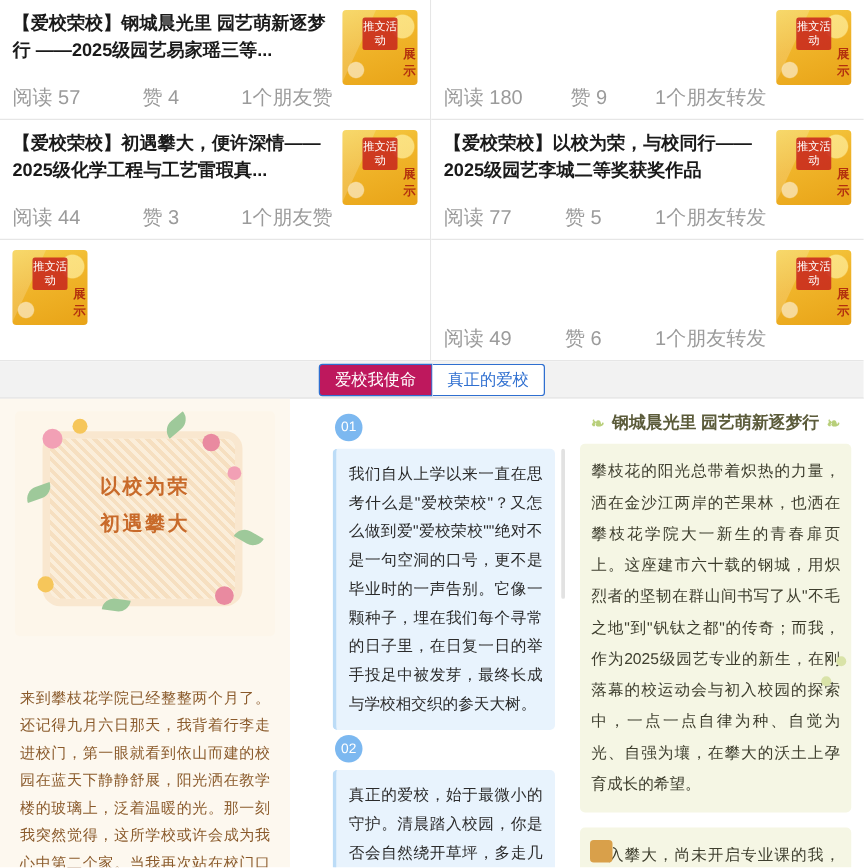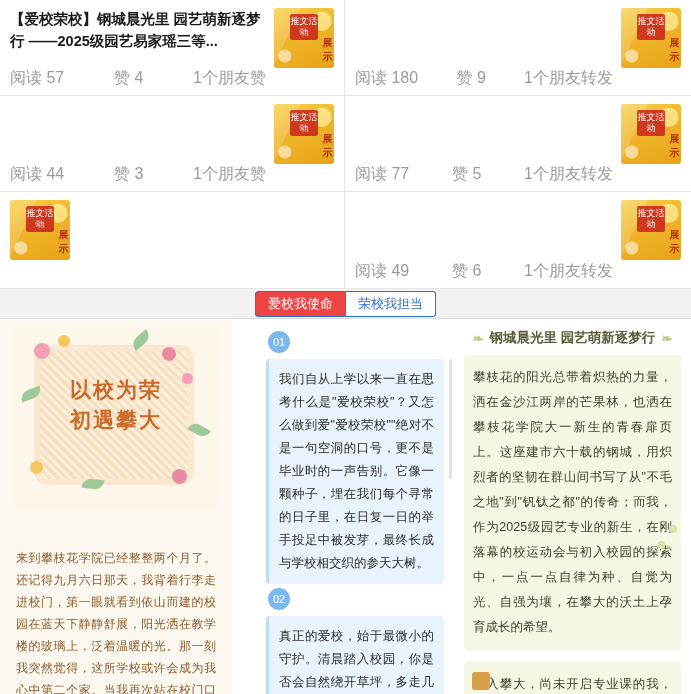--- a/index.html
+++ b/index.html
@@ -63,21 +63,21 @@
   
   .tab-strip {
     position: absolute; top: 289px; left: 0; width: 691px; height: 30px;
     display: flex; align-items: center; justify-content: center; gap: 0;
     background: #f2f2f2; border-bottom: 1px solid #ddd;
   }
   .tab-chip {
     font-size: 13px; padding: 4px 12px; border: 1px solid #2f6fd0;
     color: #2f6fd0; background: #fff; line-height: 16px;
   }
-  .tab-chip.active { background: #ef4444; color: #fff; }
+  .tab-chip.active { background: #be185d; color: #fff; }
   .tab-chip:first-child { border-radius: 3px 0 0 3px; }
   .tab-chip:last-child { border-radius: 0 3px 3px 0; border-left: none; }
 
   
   .panes {
     position: absolute; top: 319px; left: 0; width: 691px; height: 375px;
     display: grid; grid-template-columns: 232px 222px 237px;
     background: #ffffff;
   }
 
@@ -87,21 +87,21 @@
     position: relative; height: 180px; border-radius: 4px;
     background: #fdf6ea; overflow: hidden;
   }
   .doily {
     position: absolute; left: 28px; top: 22px; width: 148px; height: 128px;
     background: repeating-linear-gradient(45deg, #f6dfc0 0 3px, #fbeeda 3px 6px);
     border-radius: 8px; box-shadow: 0 0 0 6px #f9e7cf;
   }
   .poster-title {
     position: absolute; left: 44px; top: 46px; width: 120px; text-align: center;
-    color: #c86a2a; font-size: 21px; font-weight: 700; line-height: 30px;
+    color: #c86a2a; font-size: 16px; font-weight: 700; line-height: 30px;
     letter-spacing: 2px;
   }
   .flower { position: absolute; border-radius: 50%; }
   .f1 { width: 16px; height: 16px; background: #f2a0b5; left: 22px; top: 14px; }
   .f2 { width: 12px; height: 12px; background: #f6c65a; left: 46px; top: 6px; }
   .f3 { width: 14px; height: 14px; background: #e98aa0; left: 150px; top: 18px; }
   .f4 { width: 11px; height: 11px; background: #f2a0b5; left: 170px; top: 44px; }
   .f5 { width: 13px; height: 13px; background: #f6c65a; left: 18px; top: 132px; }
   .f6 { width: 15px; height: 15px; background: #e98aa0; left: 160px; top: 140px; }
   .leaf { position: absolute; width: 22px; height: 10px; background: #9ec99a; border-radius: 12px 0 12px 0; }
@@ -186,34 +186,36 @@
         </div>
       </div>
       <div class="thumb">
         <div class="thumb-label">推文活动</div>
         <div class="thumb-sub">展示</div>
       </div>
     </div>
 
     <div class="article-cell">
       <div class="article-text">
+        <div class="article-title">【爱校荣校】初遇攀大，便许深情——2025级化学工程与工艺雷瑕真...</div>
         <div class="article-meta">
           <span>阅读 44</span>
           <span>赞 3</span>
           <span>1个朋友赞</span>
         </div>
       </div>
       <div class="thumb">
         <div class="thumb-label">推文活动</div>
         <div class="thumb-sub">展示</div>
       </div>
     </div>
 
     <div class="article-cell">
       <div class="article-text">
+        <div class="article-title">【爱校荣校】以校为荣，与校同行——2025级园艺李城二等奖获奖作品</div>
         <div class="article-meta">
           <span>阅读 77</span>
           <span>赞 5</span>
           <span>1个朋友转发</span>
         </div>
       </div>
       <div class="thumb">
         <div class="thumb-label">推文活动</div>
         <div class="thumb-sub">展示</div>
       </div>
@@ -237,21 +239,21 @@
       <div class="thumb">
         <div class="thumb-label">推文活动</div>
         <div class="thumb-sub">展示</div>
       </div>
     </div>
 
   </div>
 
   <div class="tab-strip">
     <div class="tab-chip active">爱校我使命</div>
-    <div class="tab-chip">荣校我担当</div>
+    <div class="tab-chip">真正的爱校</div>
   </div>
 
   <div class="panes">
 
     <div class="pane-left">
       <div class="poster-card">
         <div class="doily"></div>
         <span class="flower f1"></span>
         <span class="flower f2"></span>
         <span class="flower f3"></span>

